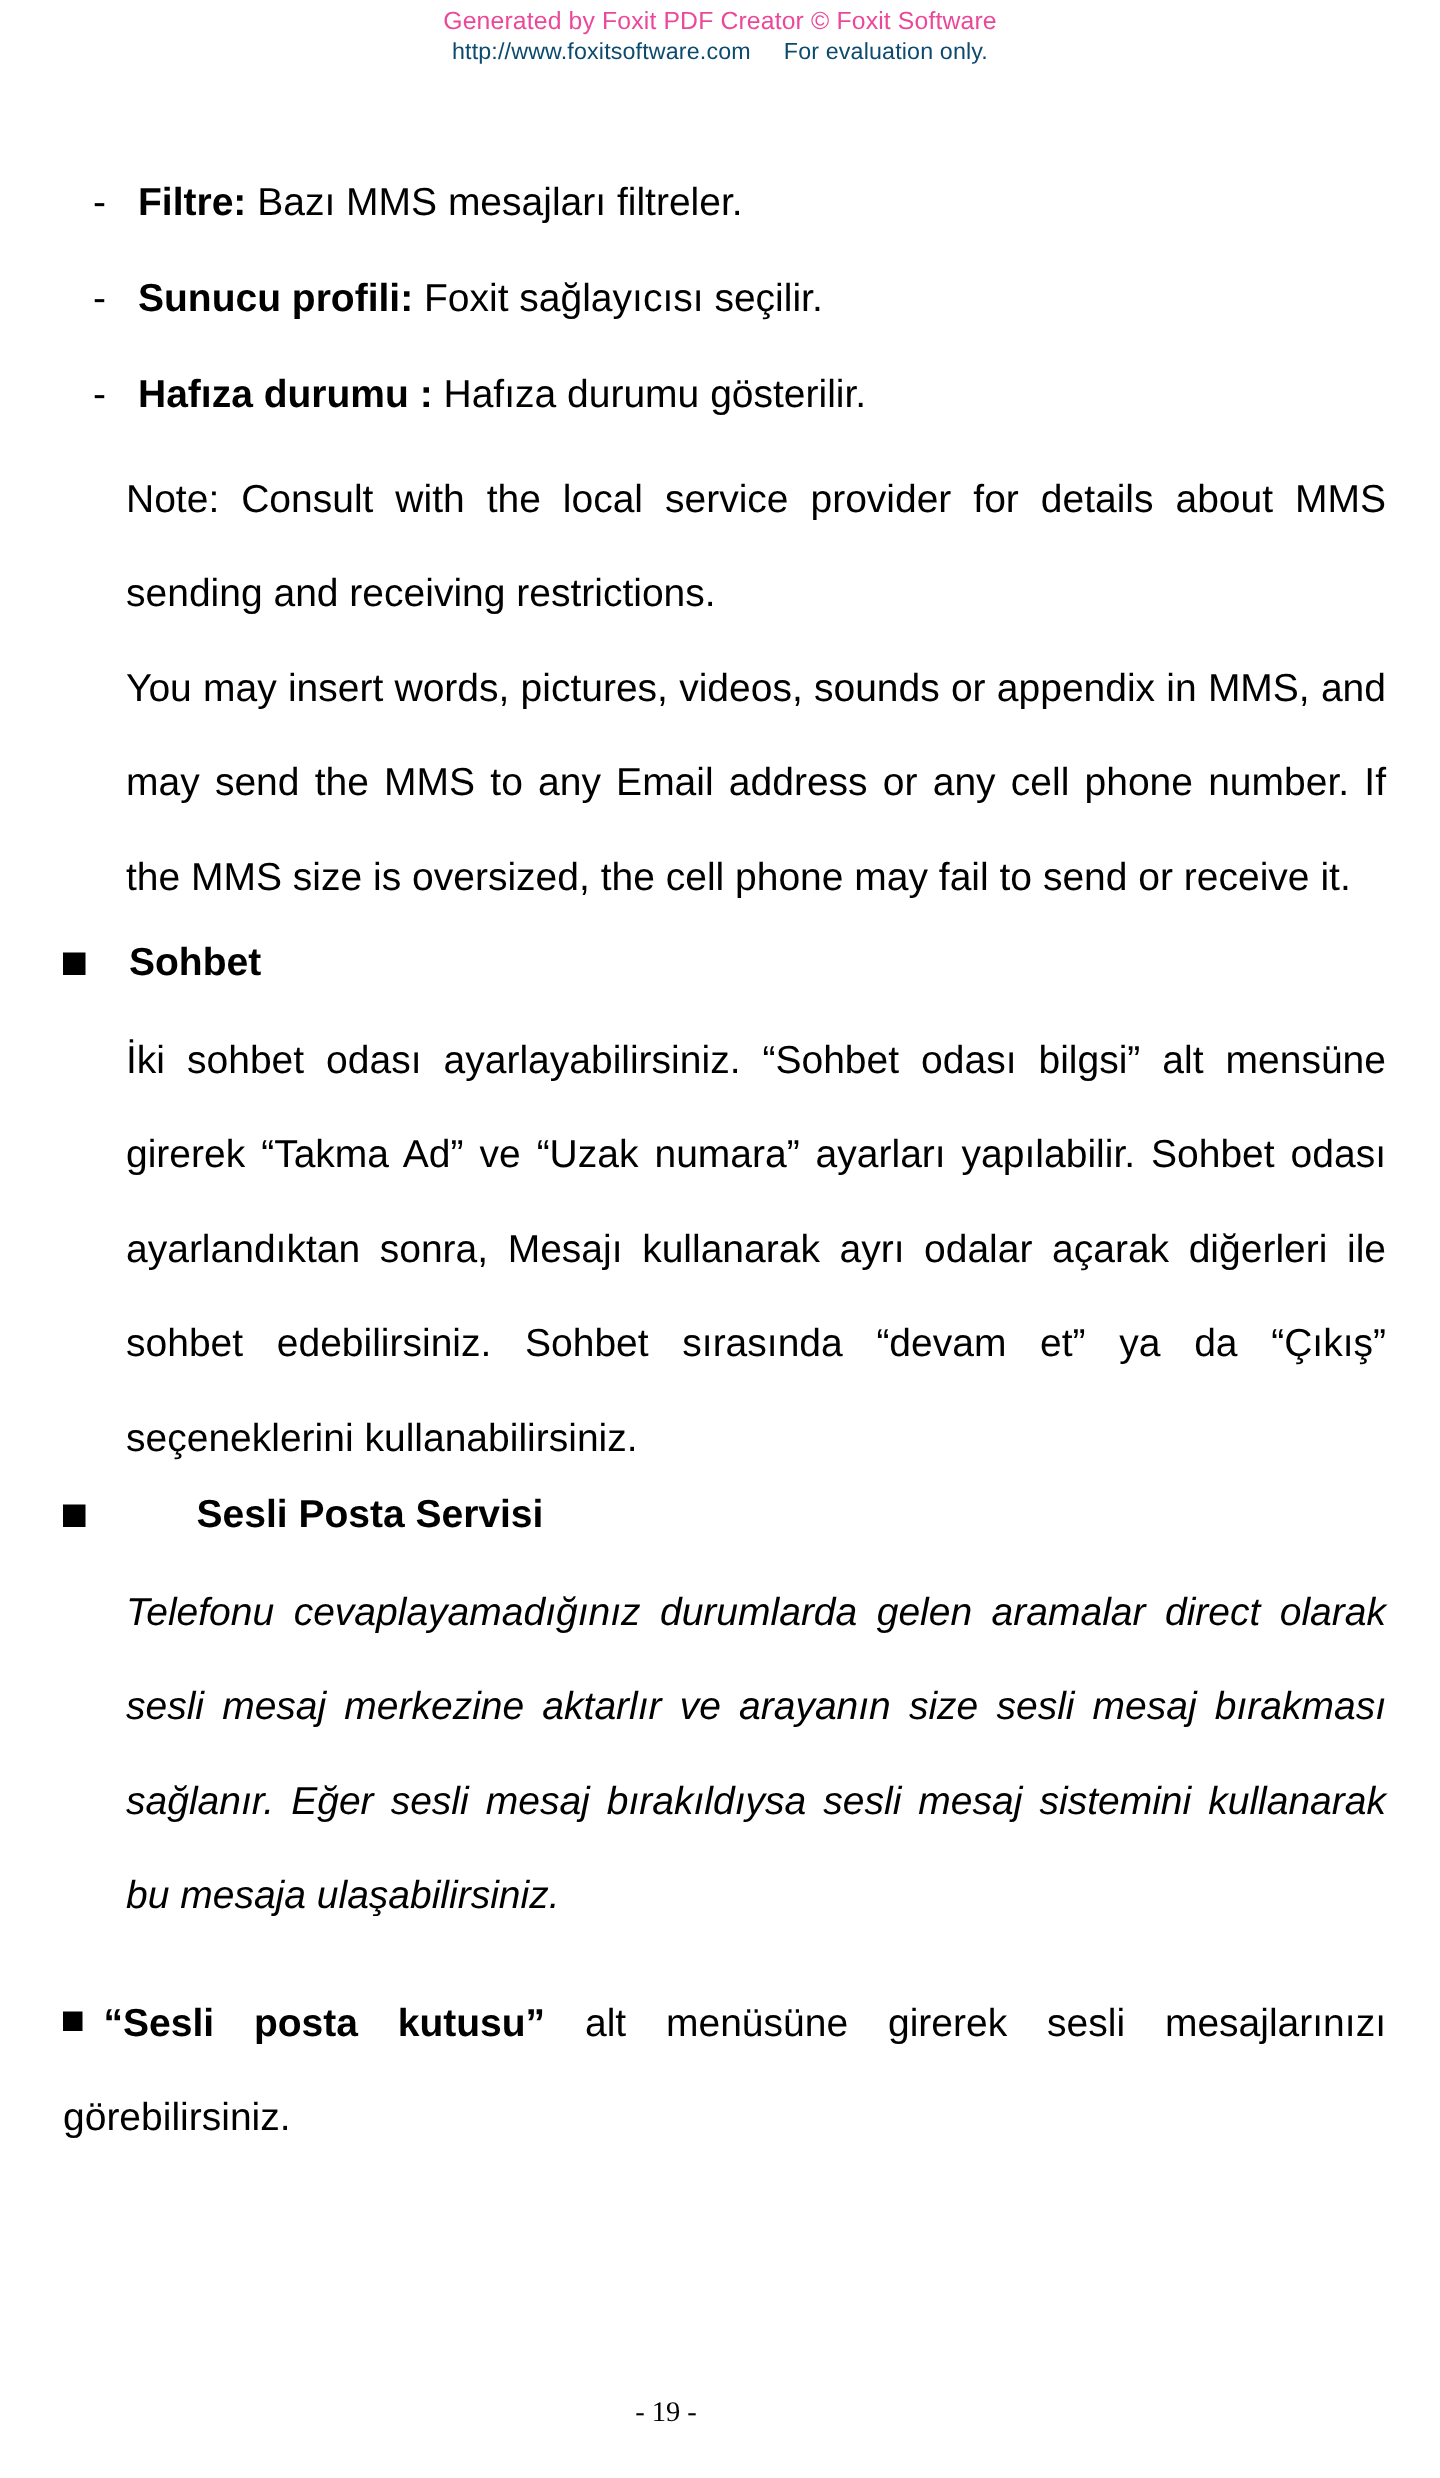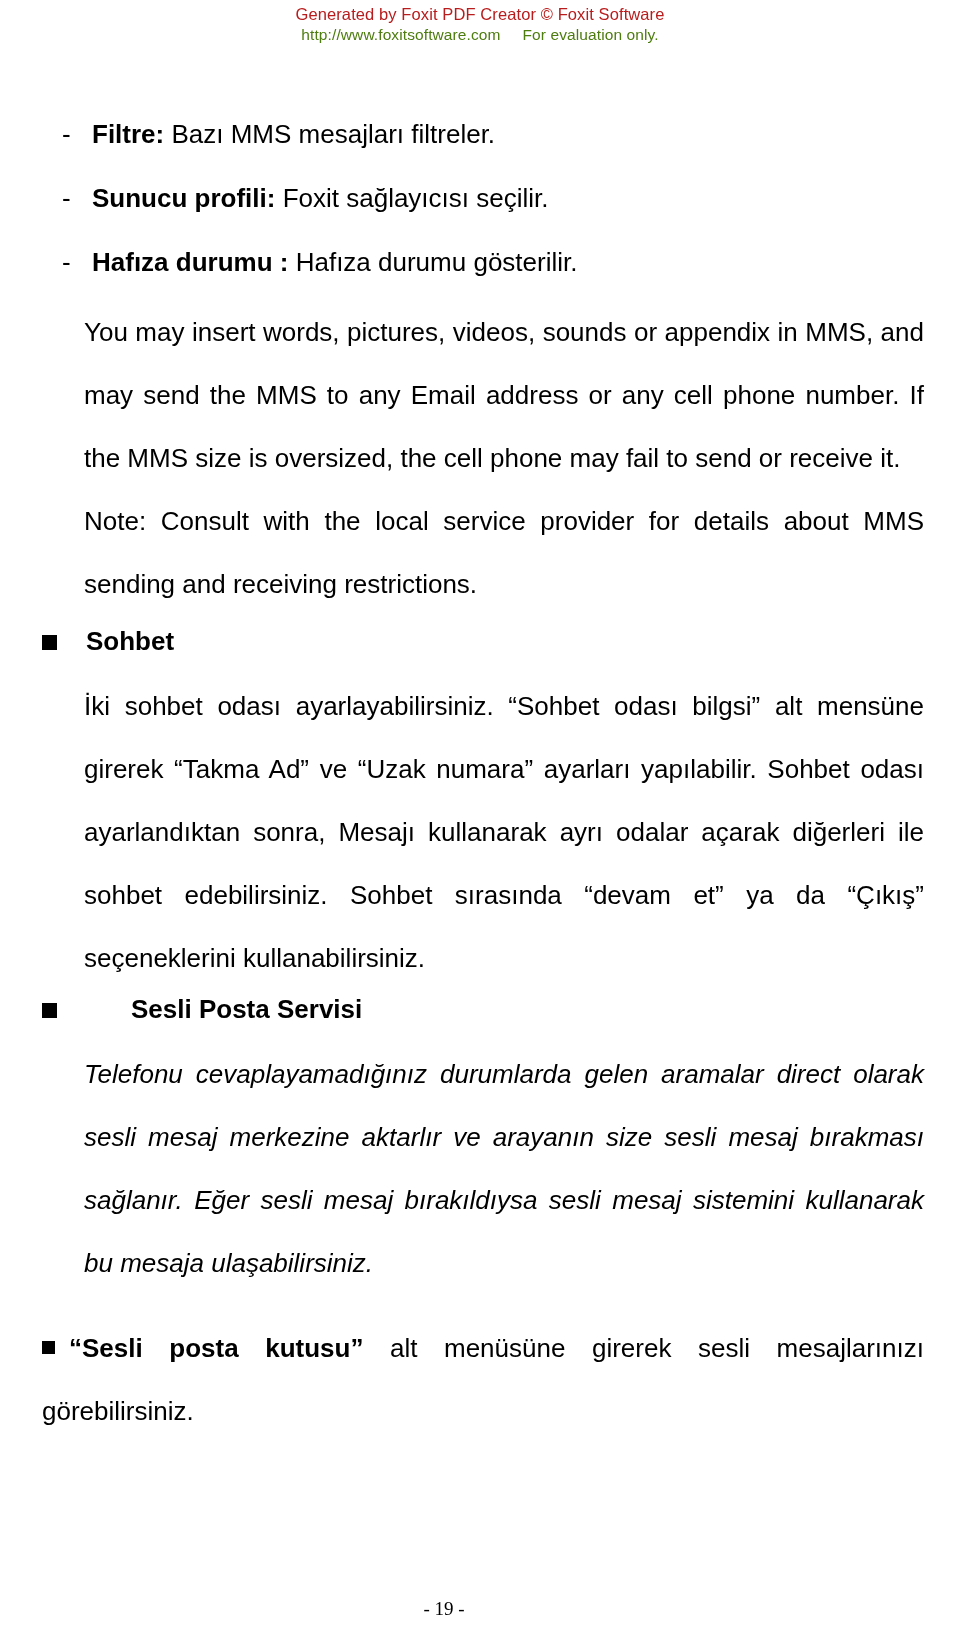--- a/index.html
+++ b/index.html
@@ -21,26 +21,26 @@
     position: absolute;
     top: 0;
     left: 0;
     width: 960px;
     padding-top: 4px;
     text-align: center;
     line-height: 1.28;
     white-space: nowrap;
   }
   #foxit-header .line1 {
-    color: #b91c1c;
+    color: #ec4899;
     font-size: 16.5px;
     letter-spacing: 0.1px;
   }
   #foxit-header .line2 {
-    color: #4d7c0f;
+    color: #0c4a6e;
     font-size: 15.5px;
     letter-spacing: 0.1px;
   }
   #foxit-header .line2 .gap {
     display: inline-block;
     width: 22px;
   }
 
   
   #page-body {
@@ -159,23 +159,23 @@
     <div class="dash-row">
       <span class="dash">-</span>
       <span class="dash-text"><span class="lbl">Sunucu profili:</span><span> Foxit sağlayıcısı seçilir.</span></span>
     </div>
 
     <div class="dash-row" style="margin-bottom:22px;">
       <span class="dash">-</span>
       <span class="dash-text"><span class="lbl">Hafıza durumu :</span><span> Hafıza durumu gösterilir.</span></span>
     </div>
 
+    <p class="para">Note: Consult with the local service provider for details about MMS sending and receiving restrictions.</p>
+
     <p class="para">You may insert words, pictures, videos, sounds or appendix in MMS, and may send the MMS to any Email address or any cell phone number. If the MMS size is oversized, the cell phone may fail to send or receive it.</p>
-
-    <p class="para">Note: Consult with the local service provider for details about MMS sending and receiving restrictions.</p>
 
     <div class="para-spacer-sm"></div>
 
     <div class="sq-heading">
       <span class="sqbullet"></span>
       <span>Sohbet</span>
     </div>
 
     <p class="para" style="padding-left:50px;margin-top:18px;">İki sohbet odası ayarlayabilirsiniz. “Sohbet odası bilgsi” alt mensüne girerek “Takma Ad” ve “Uzak numara” ayarları yapılabilir. Sohbet odası ayarlandıktan sonra, Mesajı kullanarak ayrı odalar açarak diğerleri ile sohbet edebilirsiniz. Sohbet sırasında “devam et” ya da “Çıkış” seçeneklerini kullanabilirsiniz.</p>
 

